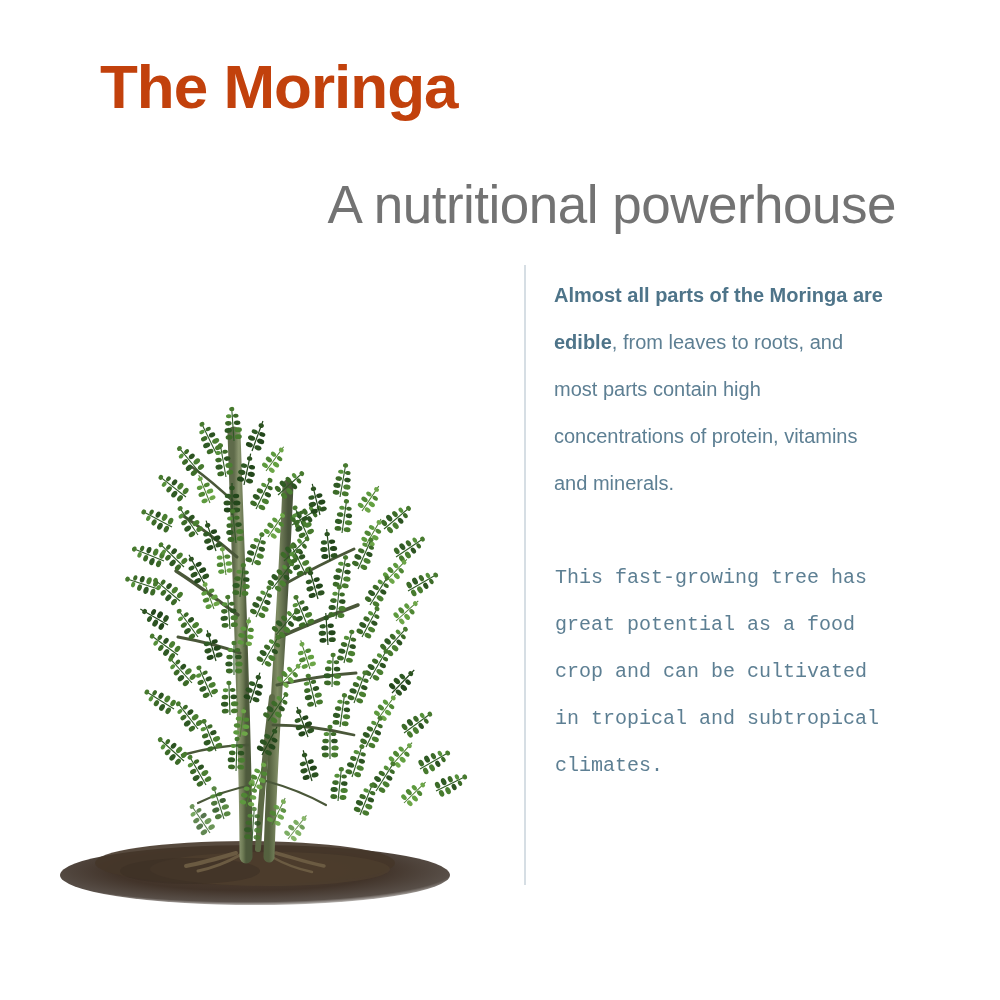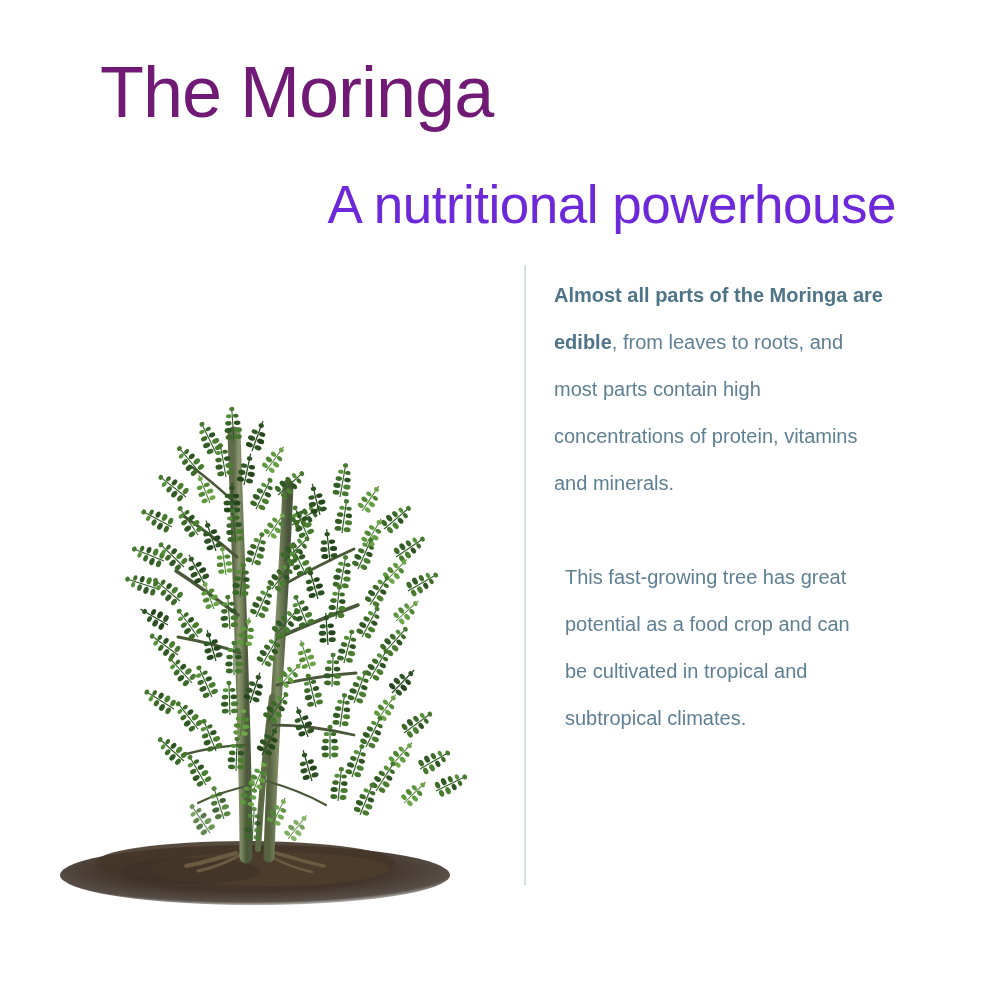--- a/index.html
+++ b/index.html
@@ -24,36 +24,36 @@
     top: 0;
     width: 1000px;
     height: 245px;
     z-index: 5;
     pointer-events: none;
   }
   #title {
     position: absolute;
     left: 100px;
     top: 56px;
-    font-size: 72px;
+    font-size: 62px;
     line-height: 1.0;
-    font-weight: 400;
+    font-weight: 700;
     letter-spacing: -1px;
-    color: #701a75;
+    color: #c2410c;
     white-space: nowrap;
   }
   #subtitle {
     position: absolute;
     right: 104px;
     top: 178px;
     font-size: 53px;
     line-height: 1.0;
     font-weight: 400;
     letter-spacing: -0.5px;
-    color: #6d28d9;
+    color: #737373;
     white-space: nowrap;
   }
 
   
   #tree-figure {
     position: absolute;
     left: 40px;
     top: 185px;
     width: 470px;
     height: 725px;
@@ -77,21 +77,21 @@
     top: 272px;
     width: 332px;
   }
   .para {
     font-size: 20px;
     line-height: 47px;
     color: #5d7f93;
     font-weight: 400;
   }
   .para.lead { margin: 0 0 47px 0; }
-  .para.tail { margin: 11px; }
+  .para.tail { margin: 1px; font-family: Liberation Mono, monospace; }
   .para b {
     font-weight: 700;
     color: #4e7489;
   }
 </style>
 </head>
 <body>
 
 <div id="page">
 

